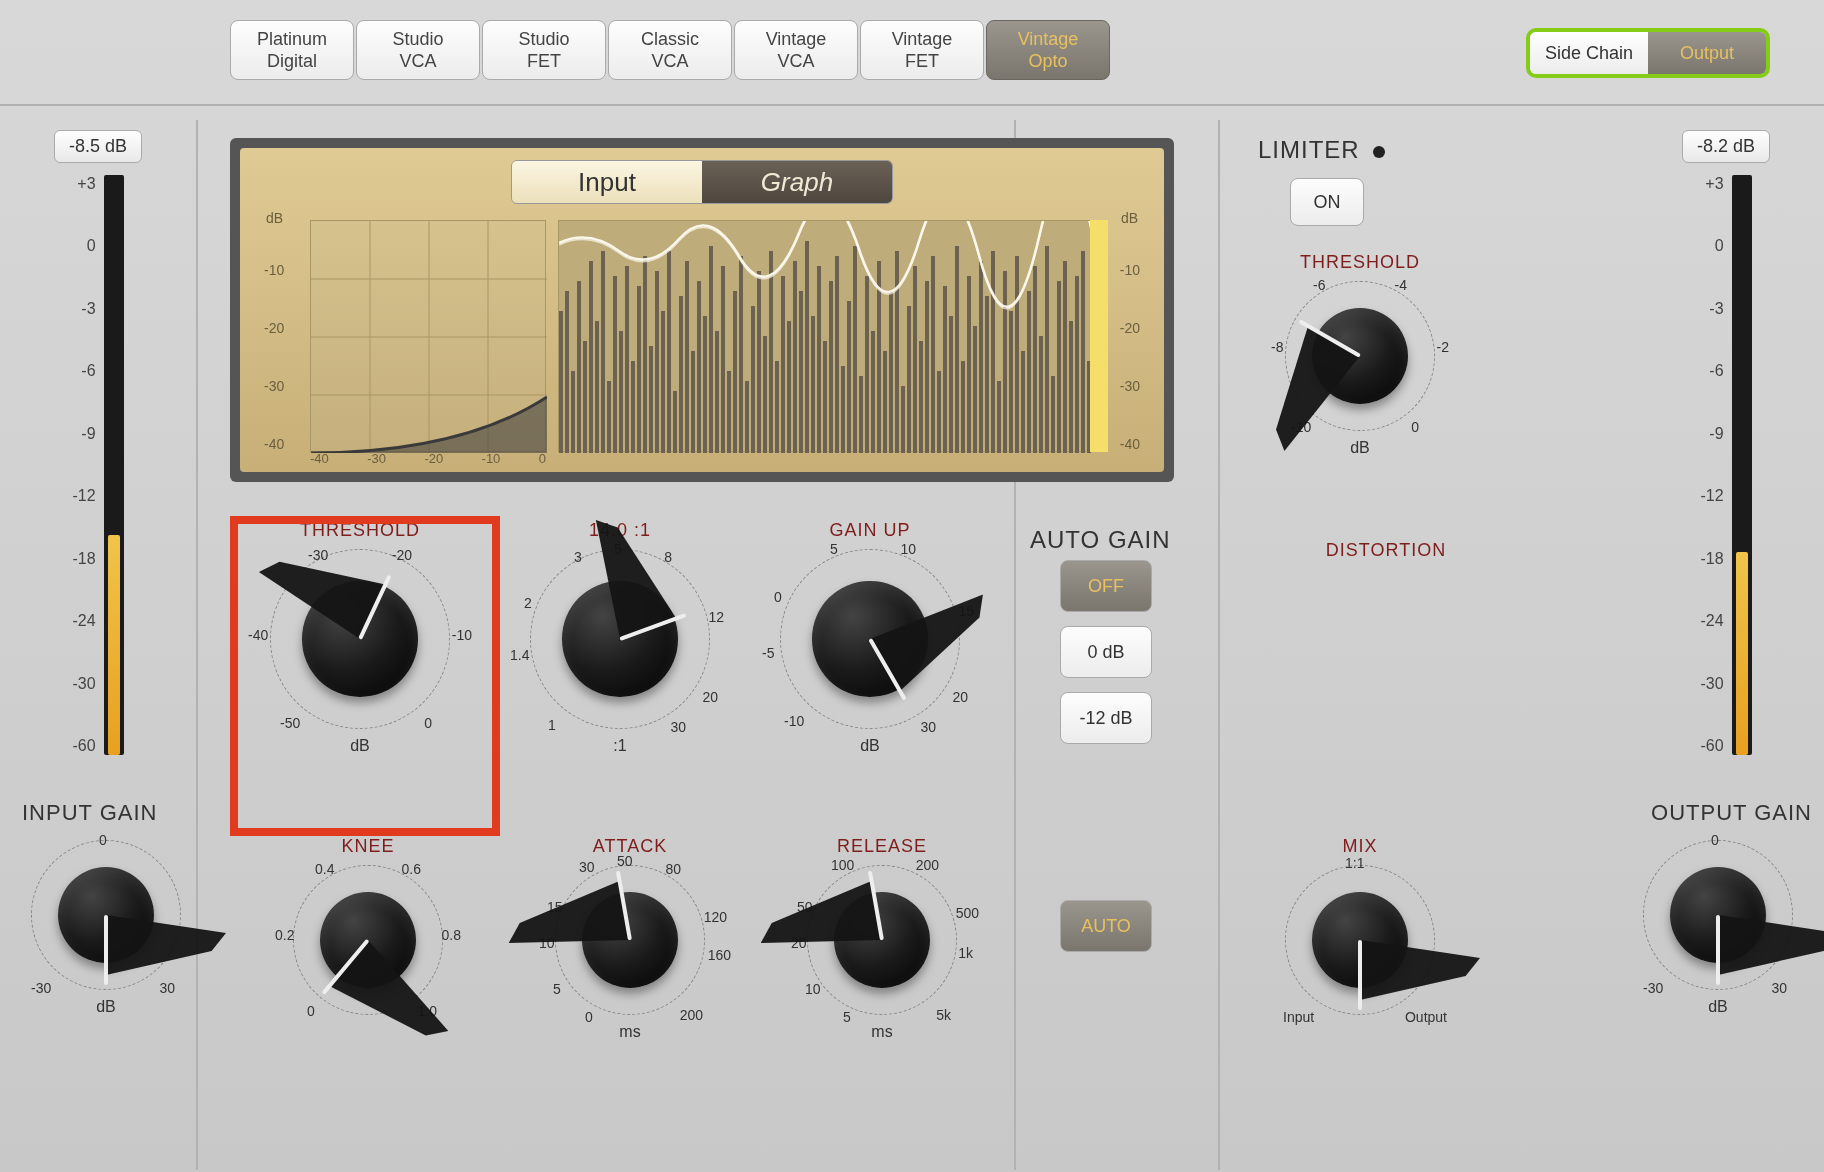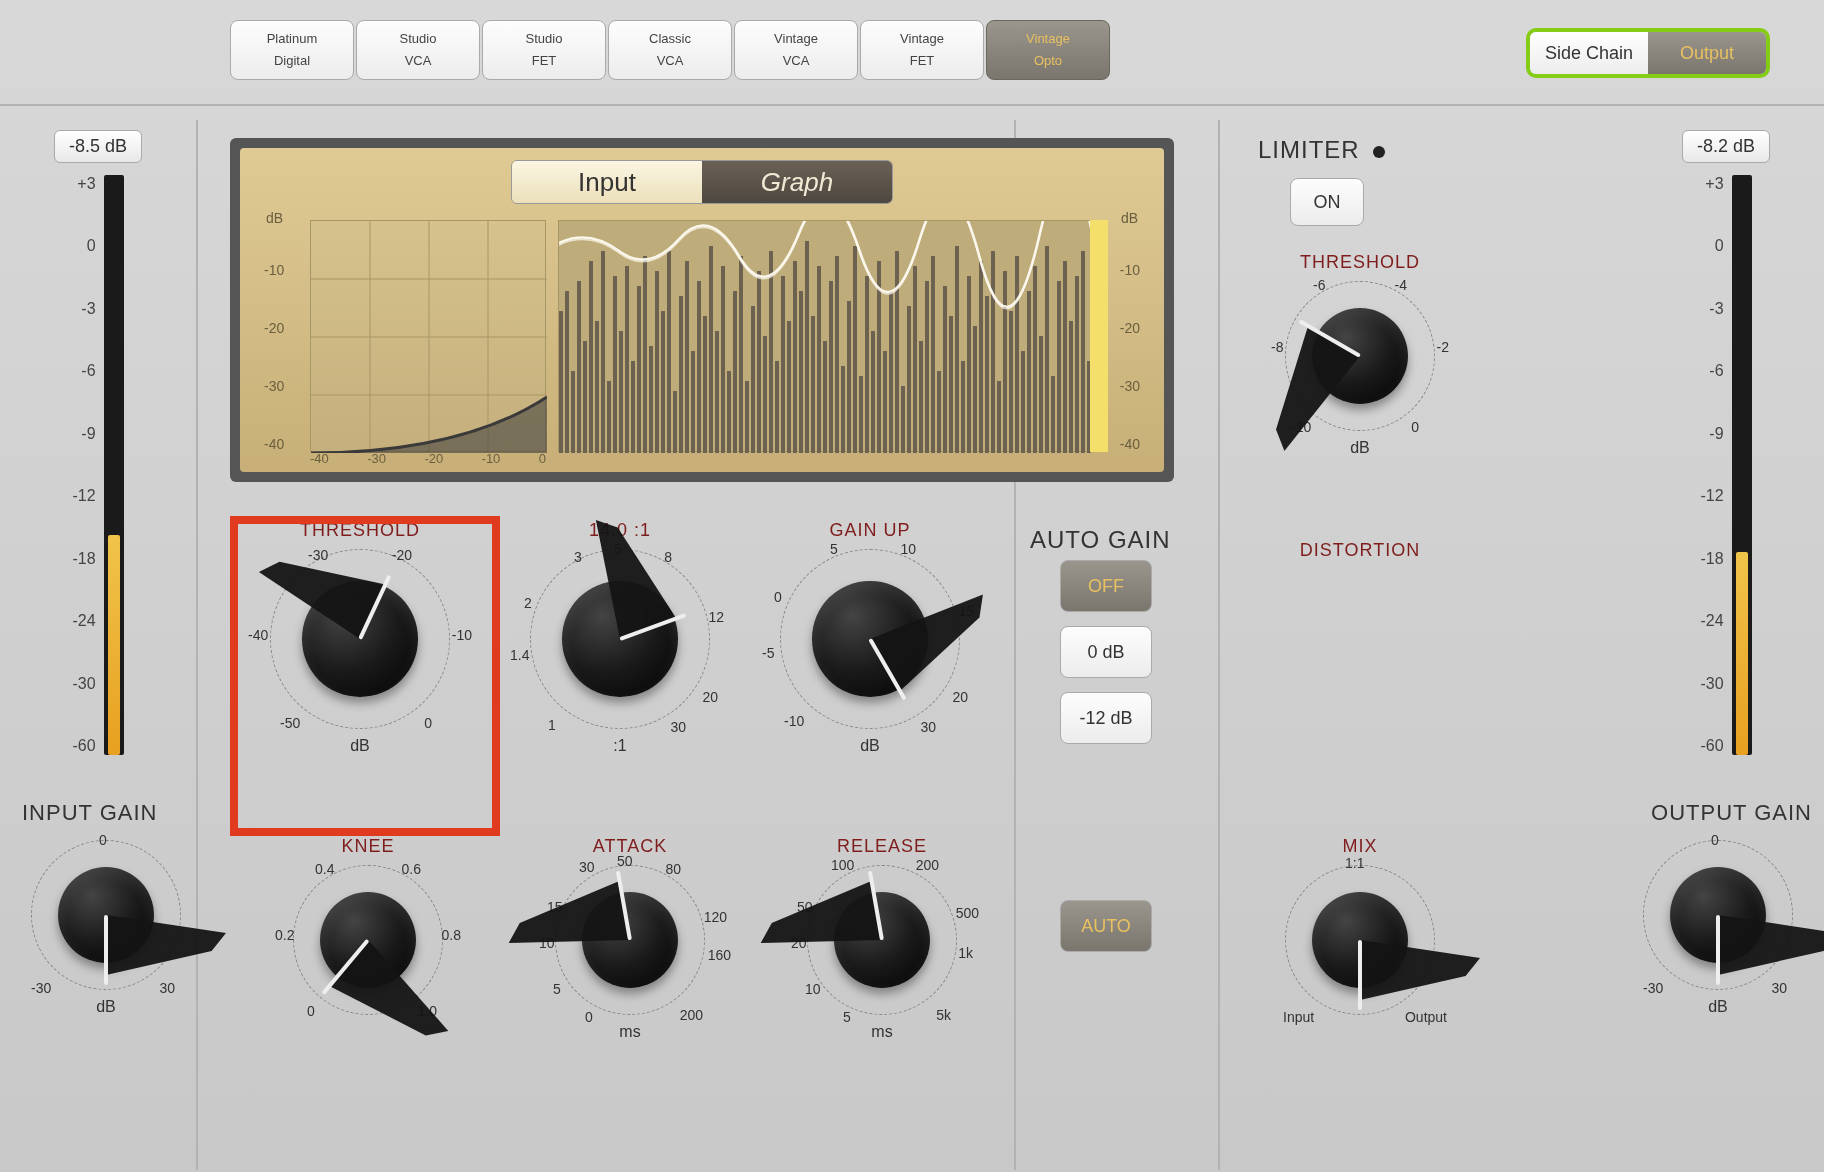--- a/index.html
+++ b/index.html
@@ -20,21 +20,21 @@
   left: 230px;
   display: flex;
   gap: 2px;
 }
 .preset-bar .btn {
   width: 124px;
   height: 60px;
   background: linear-gradient(180deg,#fdfdfd,#ececec);
   border: 1px solid #aaa;
   border-radius: 8px;
-  font-size: 13px;
+  font-size: 18px;
   line-height: 22px;
   color: #444;
   display: flex;
   align-items: center;
   justify-content: center;
   text-align: center;
   white-space: pre-line;
   cursor: pointer;
 }
 .preset-bar .btn.active {
@@ -599,21 +599,21 @@
     <span class="ticklabel" style="right:-14px;top:58px">-2</span>
     <span class="ticklabel" style="left:6px;bottom:-4px">-10</span>
     <span class="ticklabel" style="right:16px;bottom:-4px">0</span>
     <div class="body"></div>
     <div class="wing" style="transform:rotate(120deg)"></div>
     <div class="pointer" style="transform:translate(-2px,0) rotate(120deg)"></div>
   </div>
   <div class="unit">dB</div>
 </div>
 
-<div class="knob small" style="left:1250px; top:540px;">
+<div class="knob small" style="left:1276px; top:540px;">
   <div class="title">DISTORTION</div>
 </div>
 
 <div class="knob small" style="left:1250px; top:836px;">
   <div class="title">MIX</div>
   <div class="dial">
     <div class="ring"></div>
     <span class="ticklabel" style="left:60px;top:-10px">1:1</span>
     <span class="ticklabel" style="left:-2px;bottom:-10px">Input</span>
     <span class="ticklabel" style="right:-12px;bottom:-10px">Output</span>

